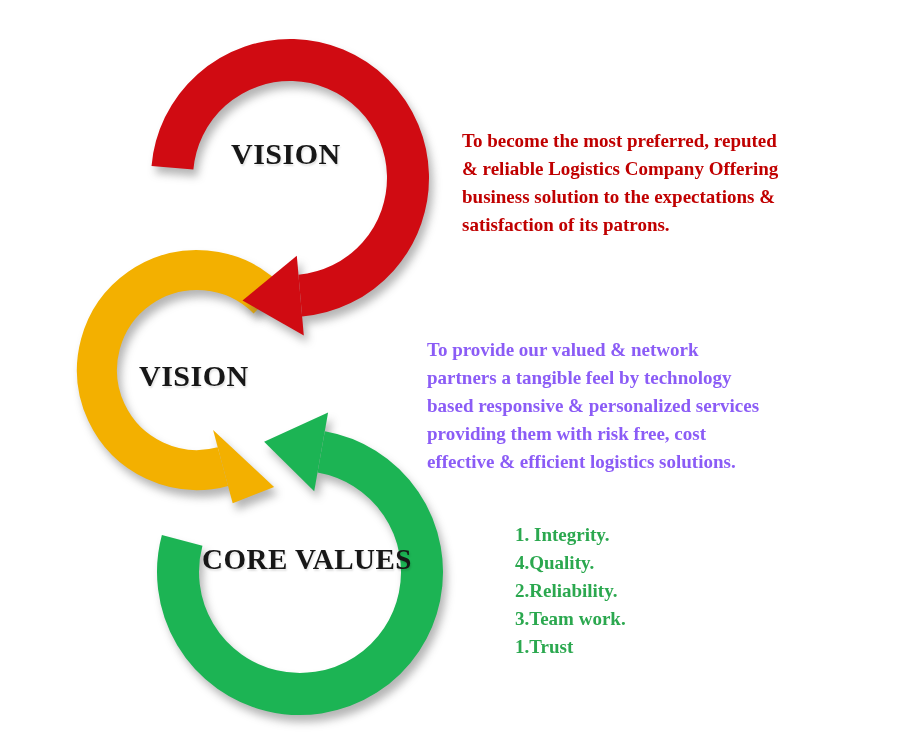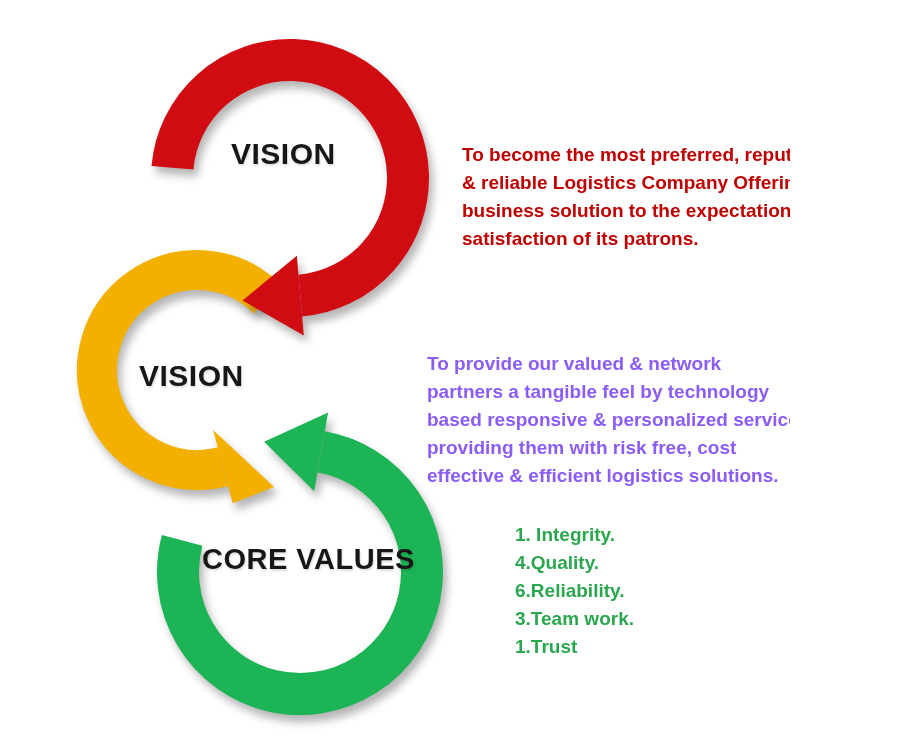--- a/index.html
+++ b/index.html
@@ -1,30 +1,29 @@
 <!DOCTYPE html>
 <html><head>
 <meta charset="utf-8">
 <style>
   html,body { margin:0; padding:0; background:#ffffff; }
   .canvas {
     position:relative; width:790px; height:746px; background:#ffffff;
-    font-family:Liberation Sans, sans-serif; overflow:hidden;
+    font-family:Liberation Serif, serif; overflow:hidden;
   }
   svg.rings { position:absolute; left:0; top:0; }
   .ring { filter: drop-shadow(4px 7px 4px rgba(90,90,90,0.45)); }
   .arc { fill:none; stroke-linecap:butt; }
   .big-label {
     position:absolute; font-weight:bold; font-size:30px; color:#171717;
     letter-spacing:0.5px; text-shadow:1px 2px 2px rgba(0,0,0,0.12);
   }
   .desc {
     position:absolute; font-weight:bold; font-size:19px; line-height:28px;
     white-space:pre-line;
-    margin-top:14px;
   }
   .values { position:absolute; font-weight:bold; font-size:19px; line-height:28px; }
   .vision-label-pos { left:231px; top:137px; }
   .mission-label-pos { left:139px; top:359px; }
   .core-values-label-pos { left:202px; top:543px; font-size:29px; }
   .vision-desc-pos { left:462px; top:127px; width:420px; }
   .mission-desc-pos { left:427px; top:336px; width:470px; }
   .core-values-list-pos { left:467px; top:521px;margin-left:48px; }
 </style>
 </head>
@@ -61,18 +60,18 @@
 
   <div class="desc mission-desc-pos" style="color: #8b5cf6;">To provide our valued &amp; network
 partners a tangible feel by technology
 based responsive &amp; personalized services
 providing them with risk free, cost
 effective &amp; efficient logistics solutions.</div>
 
   <div class="values core-values-list-pos" style="color: rgb(43, 168, 79);">
     <div>1. Integrity.</div>
     <div>4.Quality.</div>
-    <div>6.Reliability.</div>
+    <div>2.Reliability.</div>
     <div>3.Team work.</div>
     <div>1.Trust</div>
   </div>
 
 </div>
 
 </body></html>

